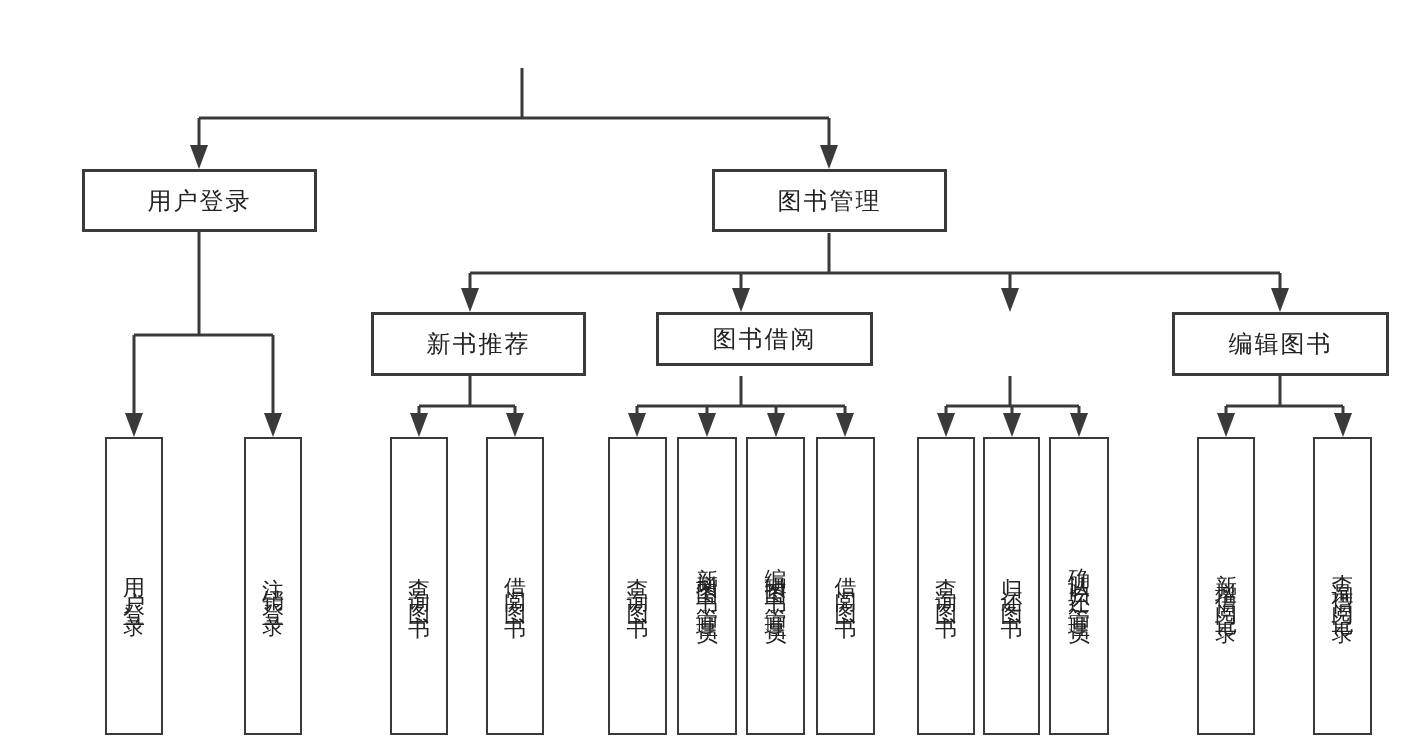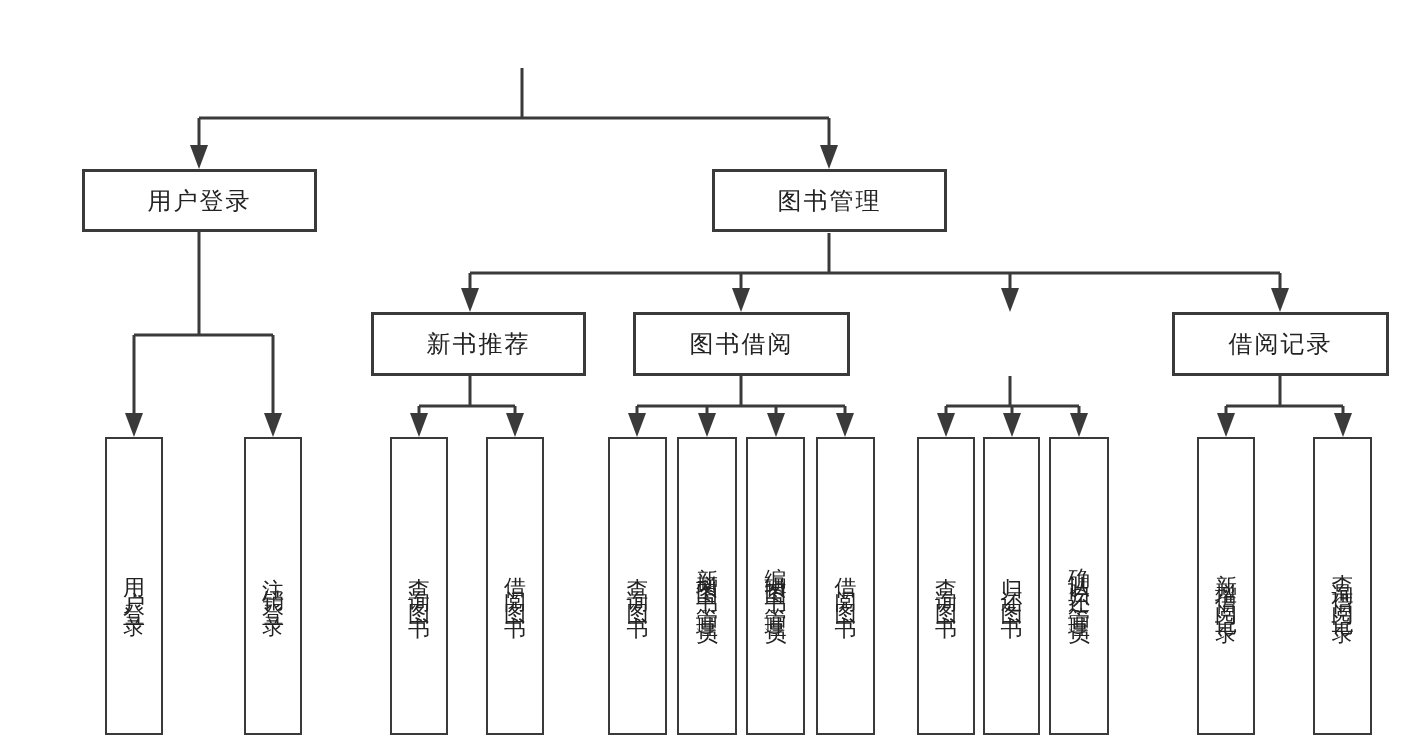--- a/index.html
+++ b/index.html
@@ -100,25 +100,25 @@
   <div class="node node-h" style="left:82px; top:169px; width:235px; height:63px;">
     <span class="node-label">用户登录</span>
   </div>
   <div class="node node-h" style="left:712px; top:169px; width:235px; height:63px;">
     <span class="node-label">图书管理</span>
   </div>
 
   <div class="node node-h" style="left:363px; top:312px; width:215px; height:64px;margin-left:8px;">
     <span class="node-label">新书推荐</span>
   </div>
-  <div class="node node-h" style="left:633px; top:312px; width:217px; height:64px;">
+  <div class="node node-h" style="left:656px; top:312px; width:217px; height:54px;">
     <span class="node-label">图书借阅</span>
   </div>
   <div class="node node-h" style="left:1172px; top:312px; width:217px; height:64px;">
-    <span class="node-label">借阅记录</span>
+    <span class="node-label">编辑图书</span>
   </div>
 
   <div class="node node-v ls-4" style="left:105px; top:437px; width:58px; height:298px;">
     <span class="node-label">用户登录</span>
   </div>
   <div class="node node-v ls-4" style="left:244px; top:437px; width:58px; height:298px;">
     <span class="node-label">注销登录</span>
   </div>
 
   <div class="node node-v ls-4" style="left:390px; top:437px; width:58px; height:298px;">

